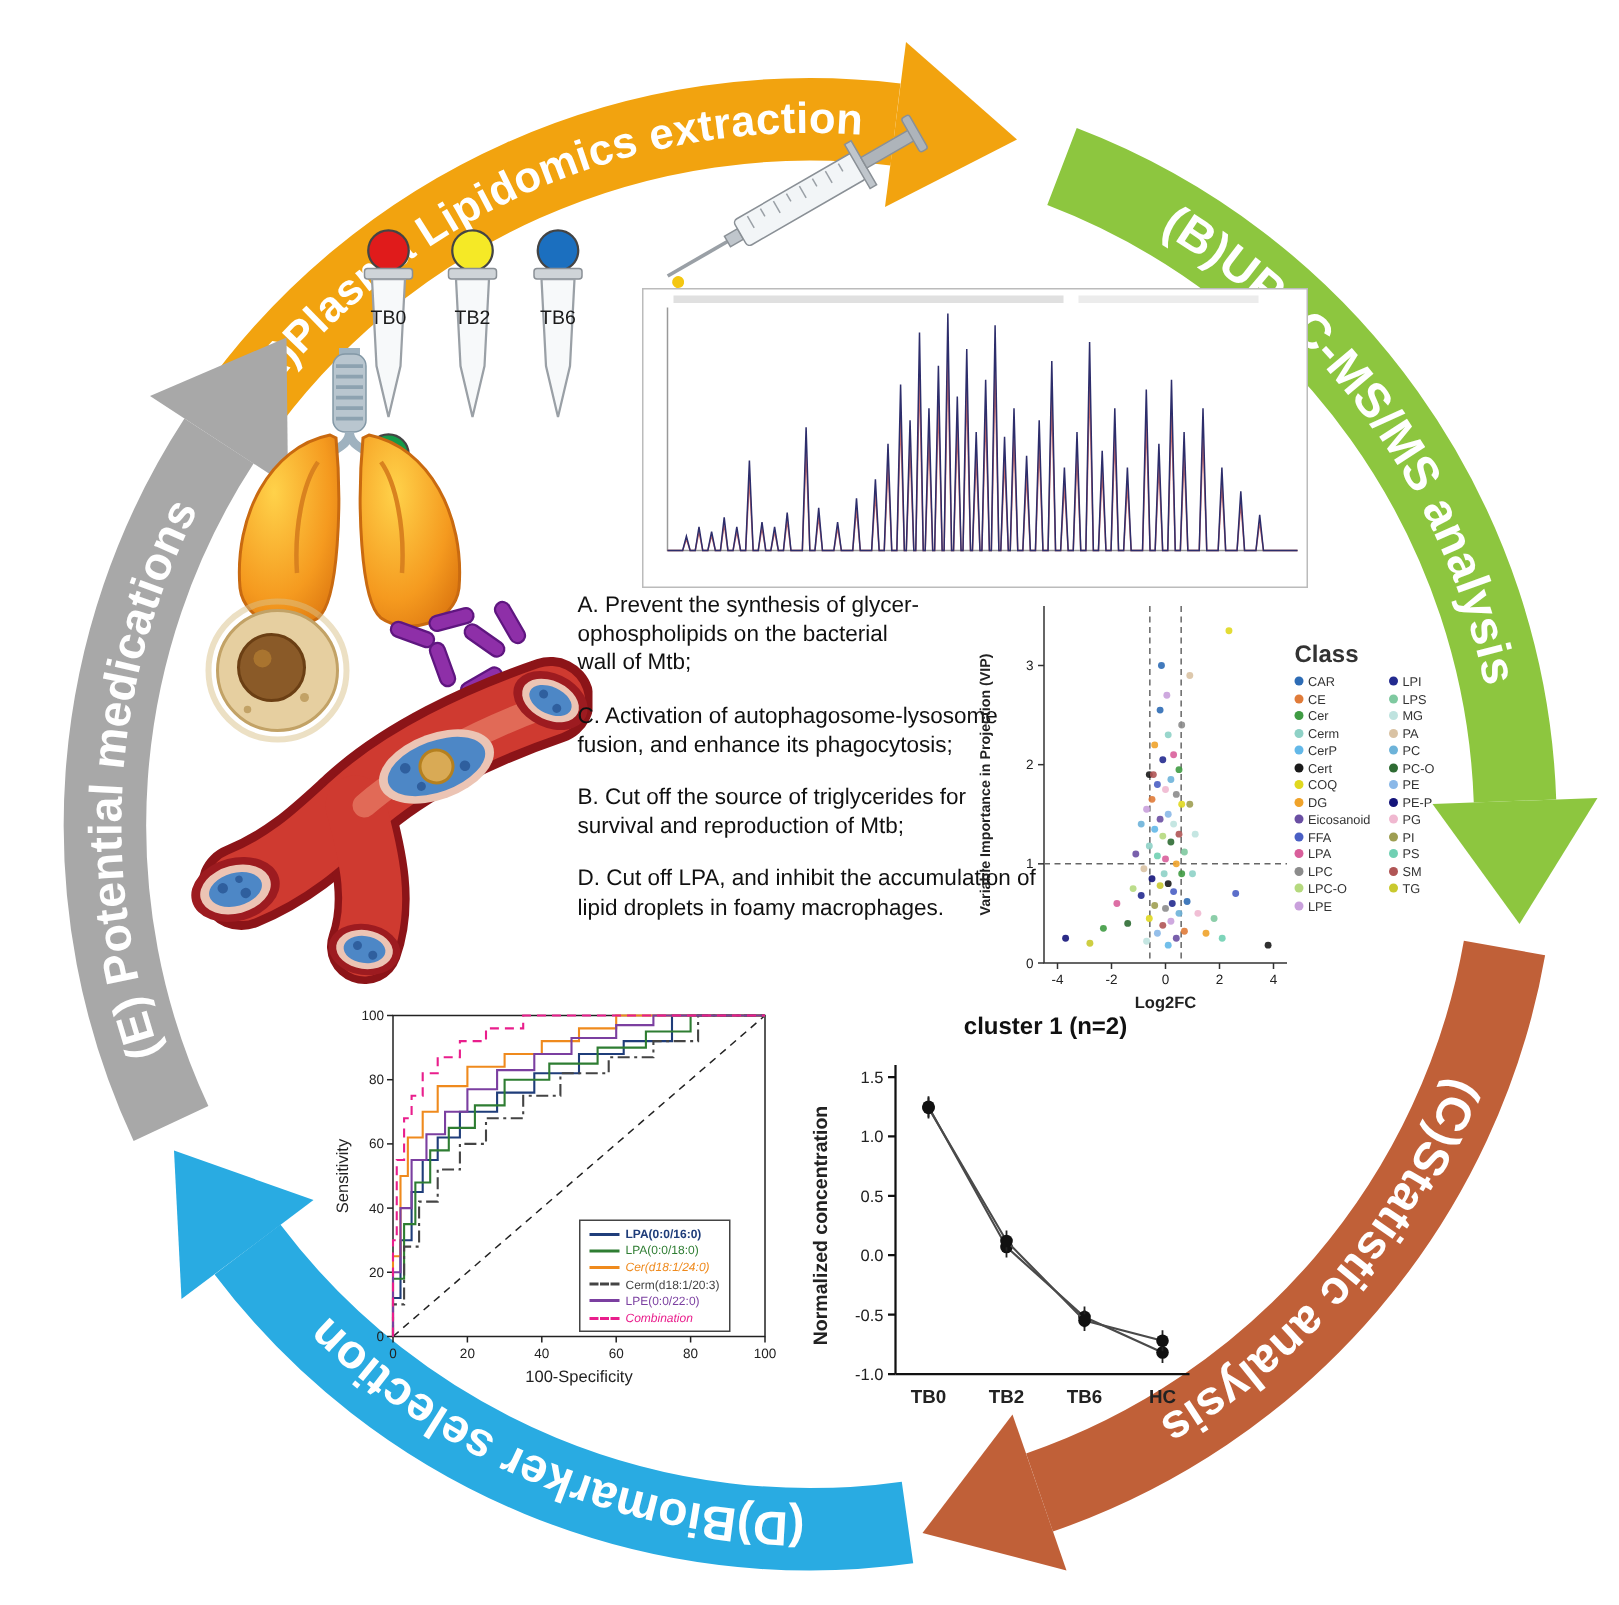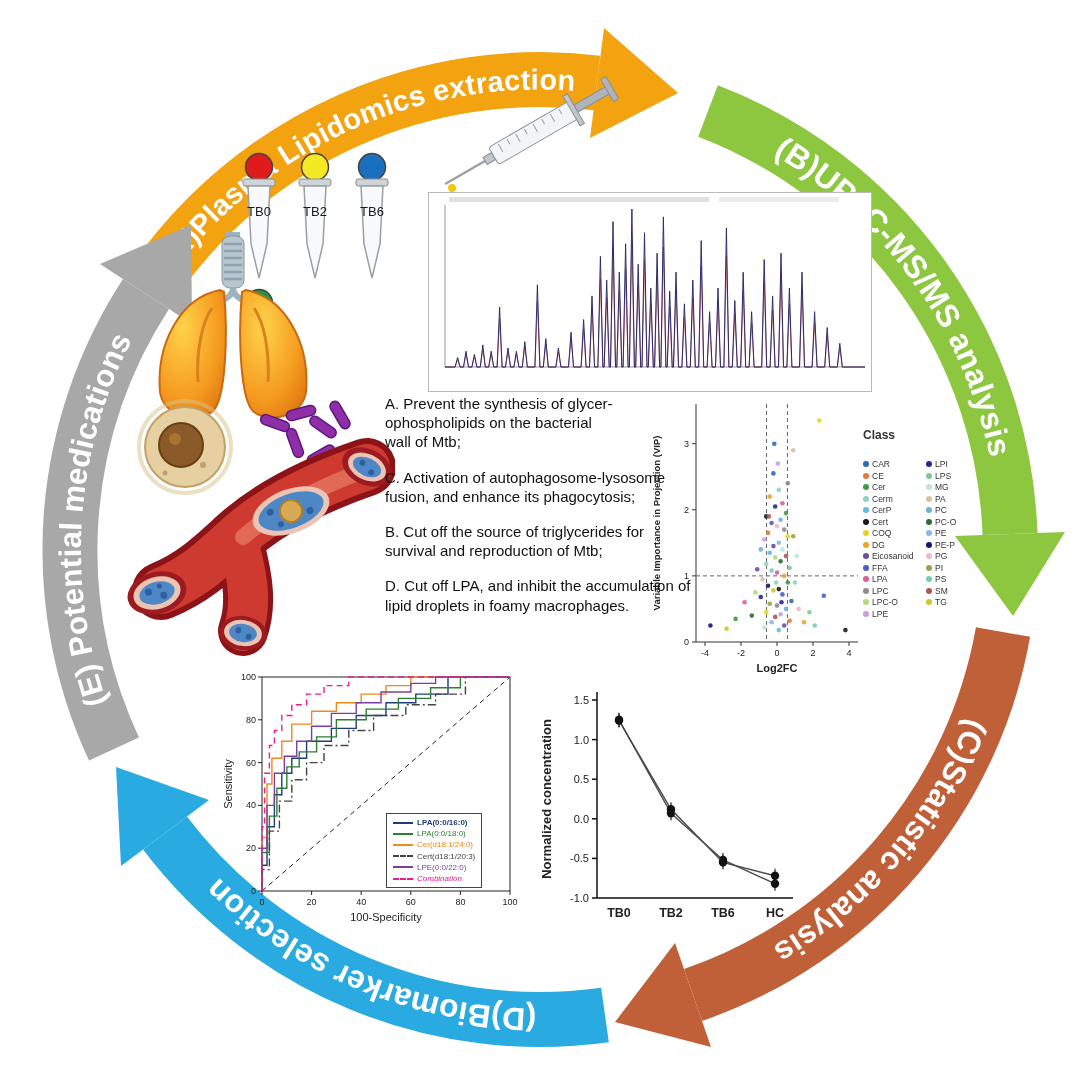--- a/index.html
+++ b/index.html
@@ -13,21 +13,21 @@
   .fs29{font-size:29px}.fs31{font-size:31px}.fs32{font-size:32px}
   #tubes{left:233px;top:152px;width:215px;height:140px}
   .tube{display:inline-block;width:52px;height:136px;vertical-align:top}
   #syringe{left:430px;top:110px;width:200px;height:50px;transform:rotate(-30deg)}
   #chromatogram{left:428px;top:192px;width:442px;height:198px;background:#fff;border:1px solid #bbb}
   #annotations{left:385px;top:394px;width:320px;font-size:15px;line-height:1.28;color:#111;
                text-align:left}
   .ann{white-space:pre-line;margin-bottom:16px}
   #vip{left:648px;top:390px;width:335px;height:310px}
   .vip-legend{position:absolute;right:0;top:38px;width:120px;font-size:8.5px;color:#333}
-  .vip-legend .title{font-weight:bold;font-size:12px;margin-bottom:17px}
+  .vip-legend .title{font-weight:bold;font-size:16px;margin-bottom:3px}
   #vip-legend-items{column-count:2;column-gap:6px}
   .lgi{display:flex;align-items:center;gap:3px;margin-bottom:1.5px;break-inside:avoid}
   .dot{width:6px;height:6px;border-radius:50%;display:inline-block;flex:none}
   #cluster{left:535px;top:676px;width:290px;height:300px}
   .cluster-title{font-weight:bold;font-size:16px;text-align:center;padding-left:34px;color:#111}
   #roc{left:218px;top:665px;width:310px;height:300px}
   .roc-legend{position:absolute;left:168px;top:148px;border:1px solid #444;background:#fff;
               padding:3px 6px;font-size:8px;line-height:1.4}
   .rli{display:flex;align-items:center;gap:4px}
   .rline{width:20px;border-top:2px solid #000;display:inline-block;flex:none}
@@ -357,20 +357,21 @@
           <div class="lgi"><span class="dot" style="background: rgb(240, 184, 208);"></span>PG</div>
           <div class="lgi"><span class="dot" style="background: rgb(158, 158, 82);"></span>PI</div>
           <div class="lgi"><span class="dot" style="background: rgb(112, 208, 179);"></span>PS</div>
           <div class="lgi"><span class="dot" style="background: rgb(176, 85, 85);"></span>SM</div>
           <div class="lgi"><span class="dot" style="background: rgb(201, 201, 46);"></span>TG</div>
         </div>
     </div>
   </div>
 
   <div class="abs" id="cluster">
+    <div class="cluster-title">cluster 1 (n=2)</div>
     <svg id="cluster-svg" width="290" height="270" viewBox="0 0 290 270">
         <line x1="62" y1="16" x2="62" y2="222" stroke="#111" stroke-width="1.5"></line>
         <line x1="62" y1="222" x2="258" y2="222" stroke="#111" stroke-width="1.5"></line>
         <line x1="57" y1="24" x2="62" y2="24" stroke="#111" stroke-width="1.5"></line>
         <text x="54" y="28" font-size="11" fill="#222" text-anchor="end">1.5</text>
         <line x1="57" y1="63.599999999999994" x2="62" y2="63.599999999999994" stroke="#111" stroke-width="1.5"></line>
         <text x="54" y="67.6" font-size="11" fill="#222" text-anchor="end">1.0</text>
         <line x1="57" y1="103.2" x2="62" y2="103.2" stroke="#111" stroke-width="1.5"></line>
         <text x="54" y="107.2" font-size="11" fill="#222" text-anchor="end">0.5</text>
         <line x1="57" y1="142.8" x2="62" y2="142.8" stroke="#111" stroke-width="1.5"></line>
@@ -446,25 +447,25 @@
         <div class="rli">
           <span class="rline" style="border-top-color: rgb(31, 61, 122);"></span>
           <span style="color: rgb(31, 61, 122); font-weight: bold;">LPA(0:0/16:0)</span>
         </div>
         <div class="rli">
           <span class="rline" style="border-top-color: rgb(46, 125, 50);"></span>
           <span style="color: rgb(46, 125, 50);">LPA(0:0/18:0)</span>
         </div>
         <div class="rli">
           <span class="rline" style="border-top-color: rgb(239, 138, 29);"></span>
-          <span style="color: rgb(239, 138, 29);">Cer(d18:1/24:0)</span>
+          <span style="color: rgb(239, 138, 29); font-style: italic;">Cer(d18:1/24:0)</span>
         </div>
         <div class="rli">
           <span class="rline" style="border-top-color: rgb(68, 68, 68); border-top-style: dashed;"></span>
-          <span style="color: rgb(68, 68, 68);">Cert(d18:1/20:3)</span>
+          <span style="color: rgb(68, 68, 68);">Cerm(d18:1/20:3)</span>
         </div>
         <div class="rli">
           <span class="rline" style="border-top-color: rgb(123, 63, 160);"></span>
           <span style="color: rgb(123, 63, 160);">LPE(0:0/22:0)</span>
         </div>
         <div class="rli">
           <span class="rline" style="border-top-color: rgb(233, 30, 140); border-top-style: dashed;"></span>
           <span style="color: rgb(233, 30, 140); font-style: italic;">Combination</span>
         </div>
       </div>

